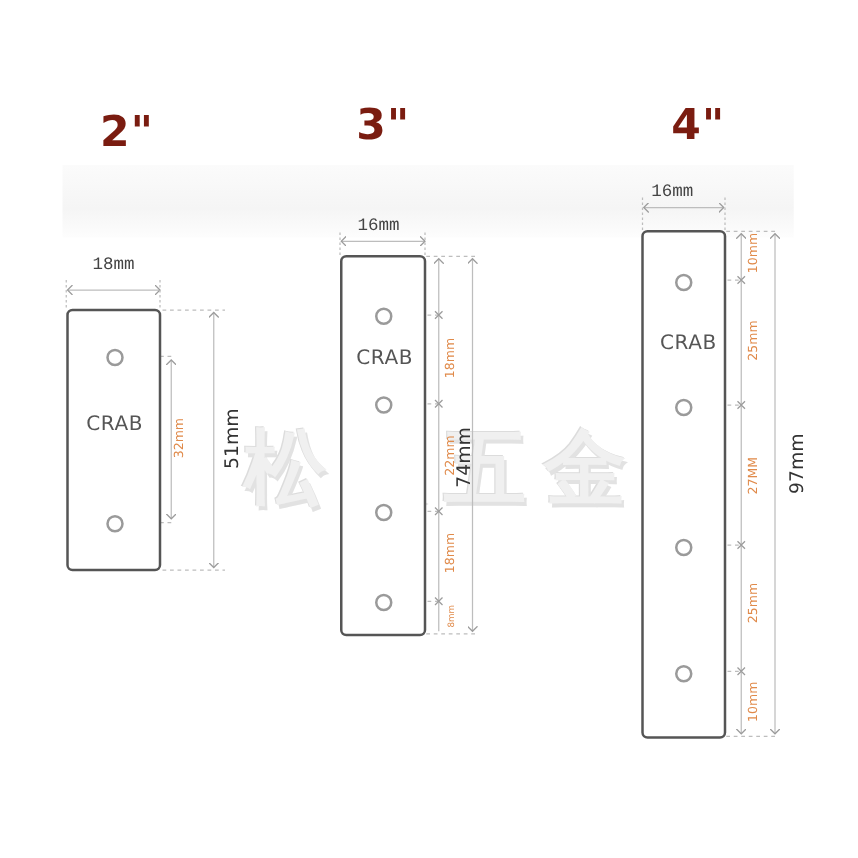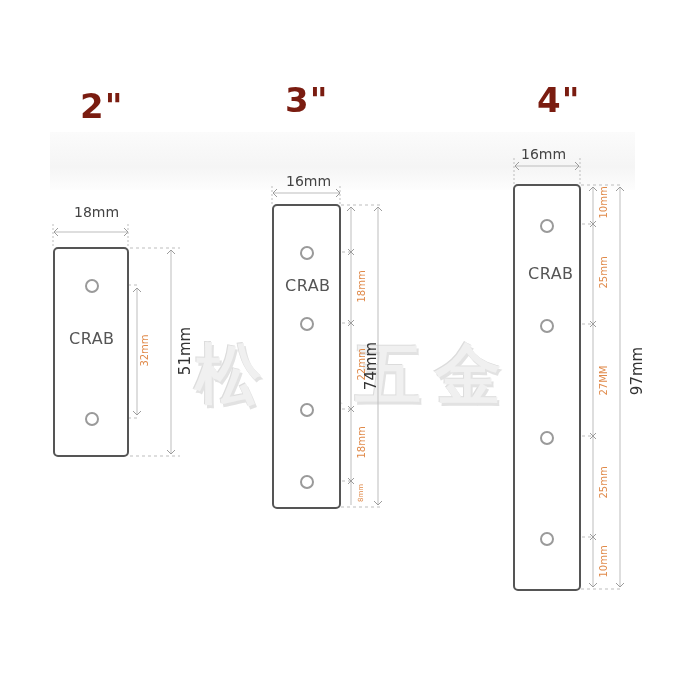--- a/index.html
+++ b/index.html
@@ -6,21 +6,21 @@
   body { width:686px; height:686px; position:relative; overflow:hidden;
          font-family:"DejaVu Sans", "Liberation Sans", sans-serif; }
   .band { position:absolute; left:50px; top:132px; width:585px; height:58px;
           background:linear-gradient(#fbfbfb,#f5f5f5 60%,#fdfdfd); }
   .size-title { position:absolute; color:#7a1c10; font-size:34px; font-weight:bold;
                 font-family:"DejaVu Sans", sans-serif; letter-spacing:1px; }
   .plate { position:absolute; border:2px solid #555; border-radius:5px; background:#fff; box-sizing:border-box; }
   .hole { position:absolute; width:14px; height:14px; border:2px solid #9a9a9a; border-radius:50%;
           box-sizing:border-box; background:#fff; }
   .brand { position:absolute; color:#555; font-size:16px; letter-spacing:0.5px; }
-  .dimtxt { position:absolute; color:#444; font-size:14px; white-space:nowrap; }
+  .dimtxt { position:absolute; color:#444; font-size:14px; white-space:nowrap;font-family:Liberation Mono, monospace; }
   .vdim { position:absolute; white-space:nowrap; transform-origin:center center; transform:rotate(-90deg); }
   .vdim.big { color:#333; font-size:15px; }
   .vdim.sub { color:#e08a4a; font-size:10px; }
   svg.lines { position:absolute; left:0; top:0; }
   .watermark { position:absolute; left:195px; top:330px; font-size:66px; font-weight:bold;
                color:#f0f0f0; letter-spacing:14px; white-space:nowrap;
                text-shadow:2px 3px 0 #e2e2e2, -1px -1px 0 #dcdcdc; font-family:"DejaVu Serif", serif; }
 </style>
 </head>
 <body>

